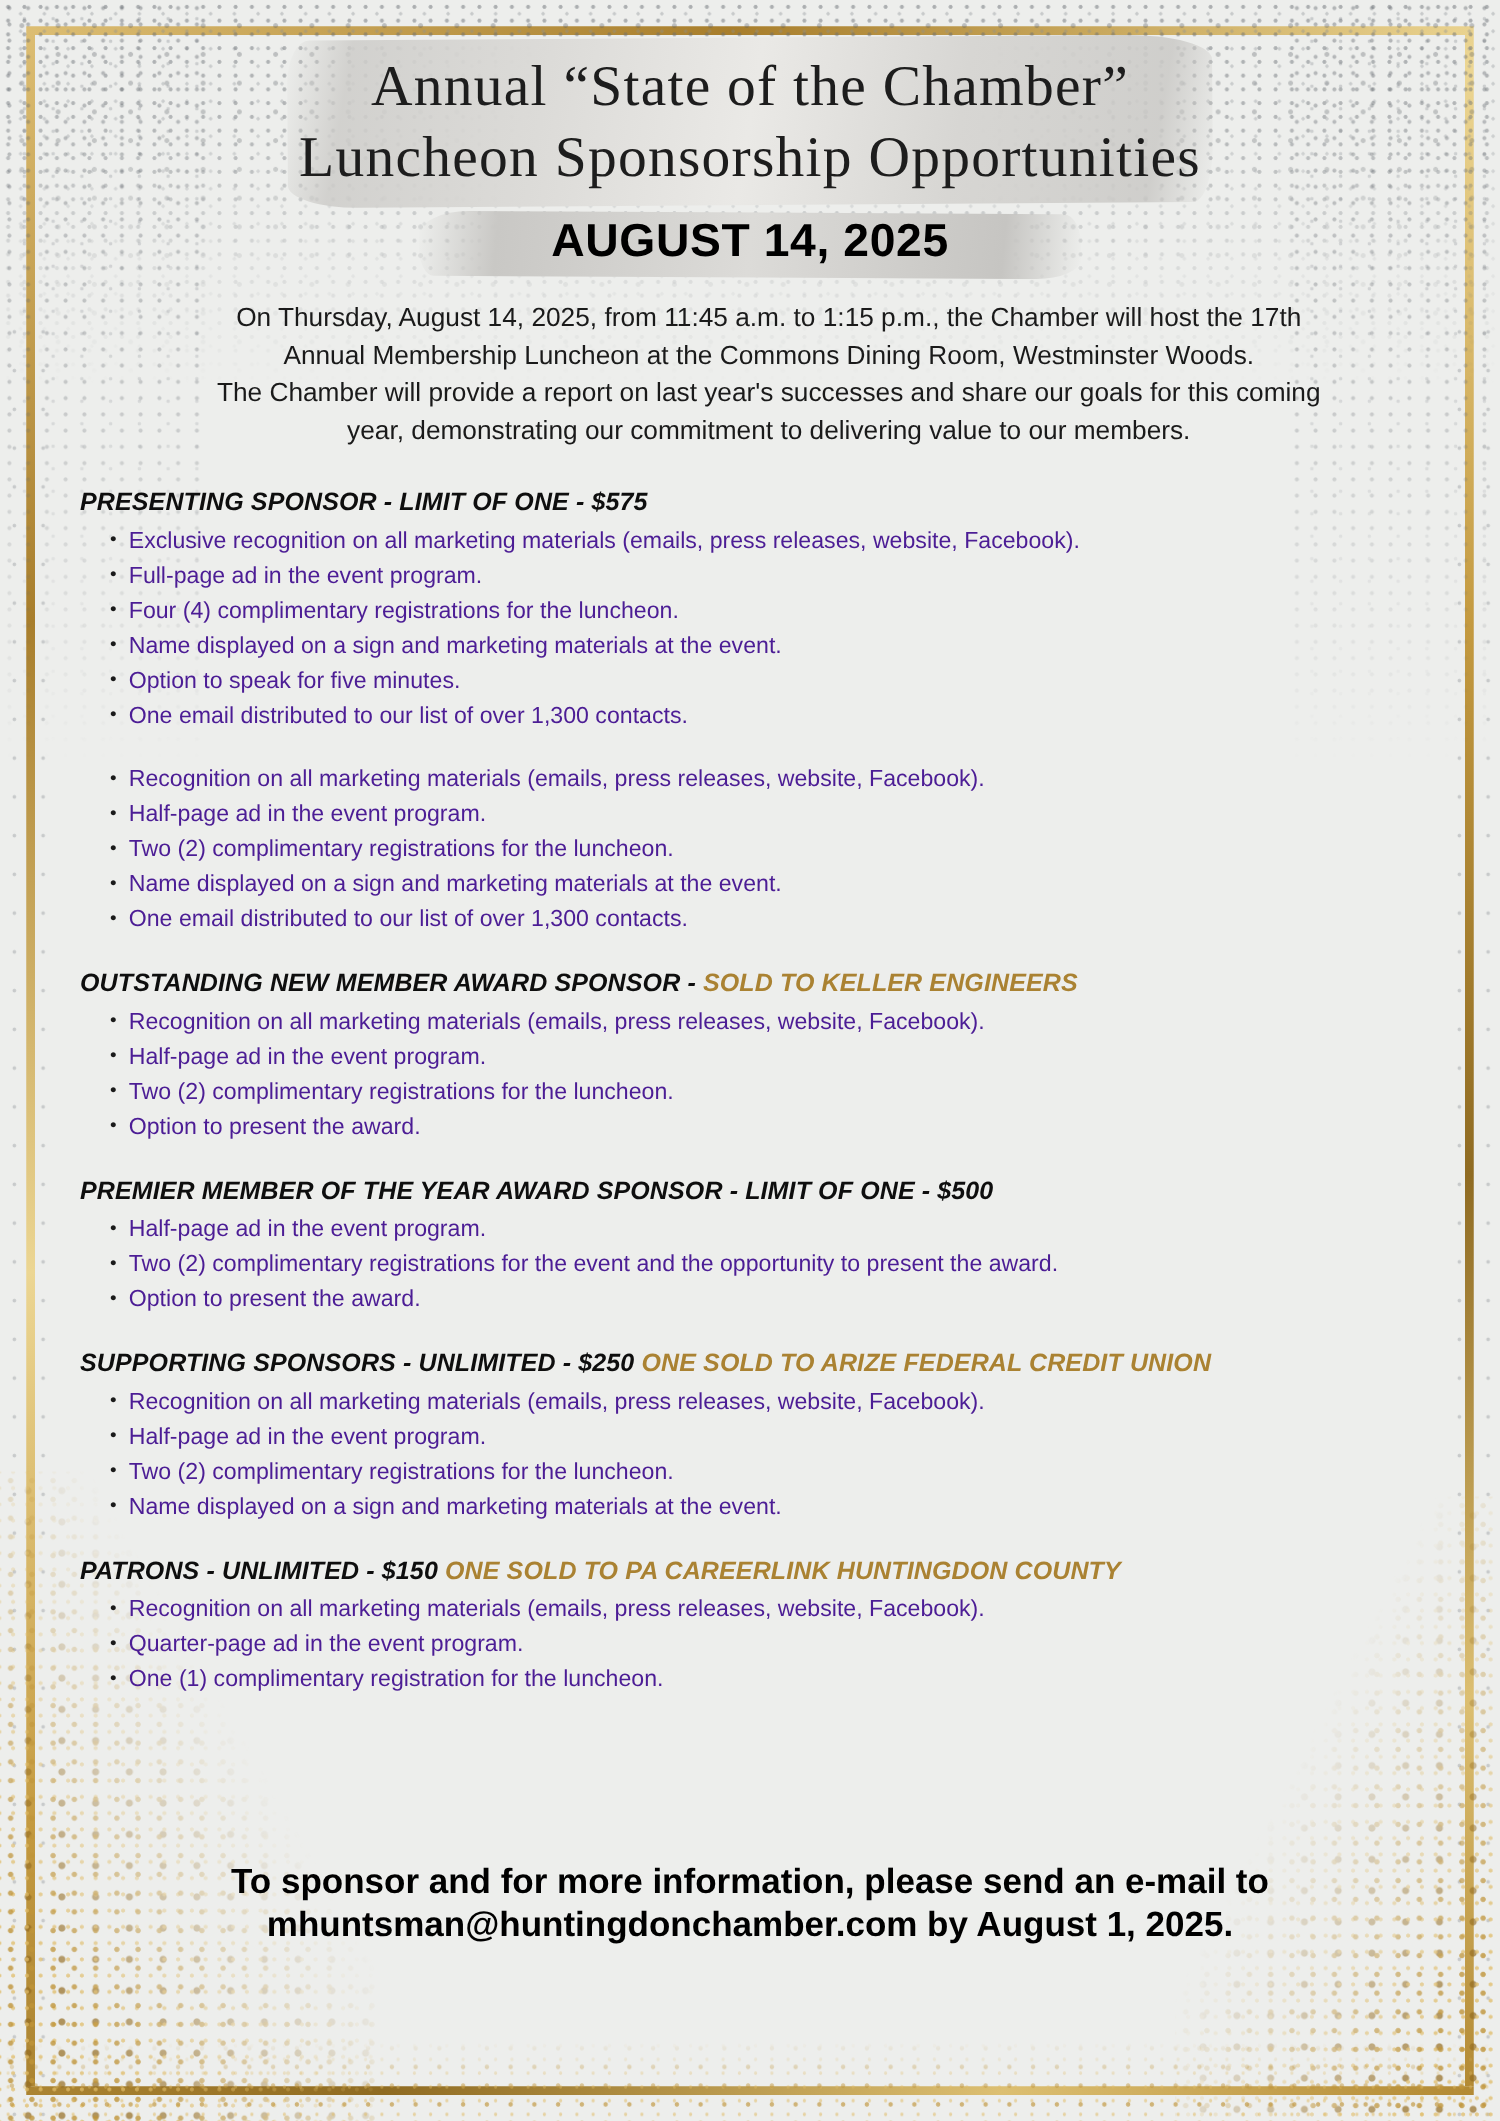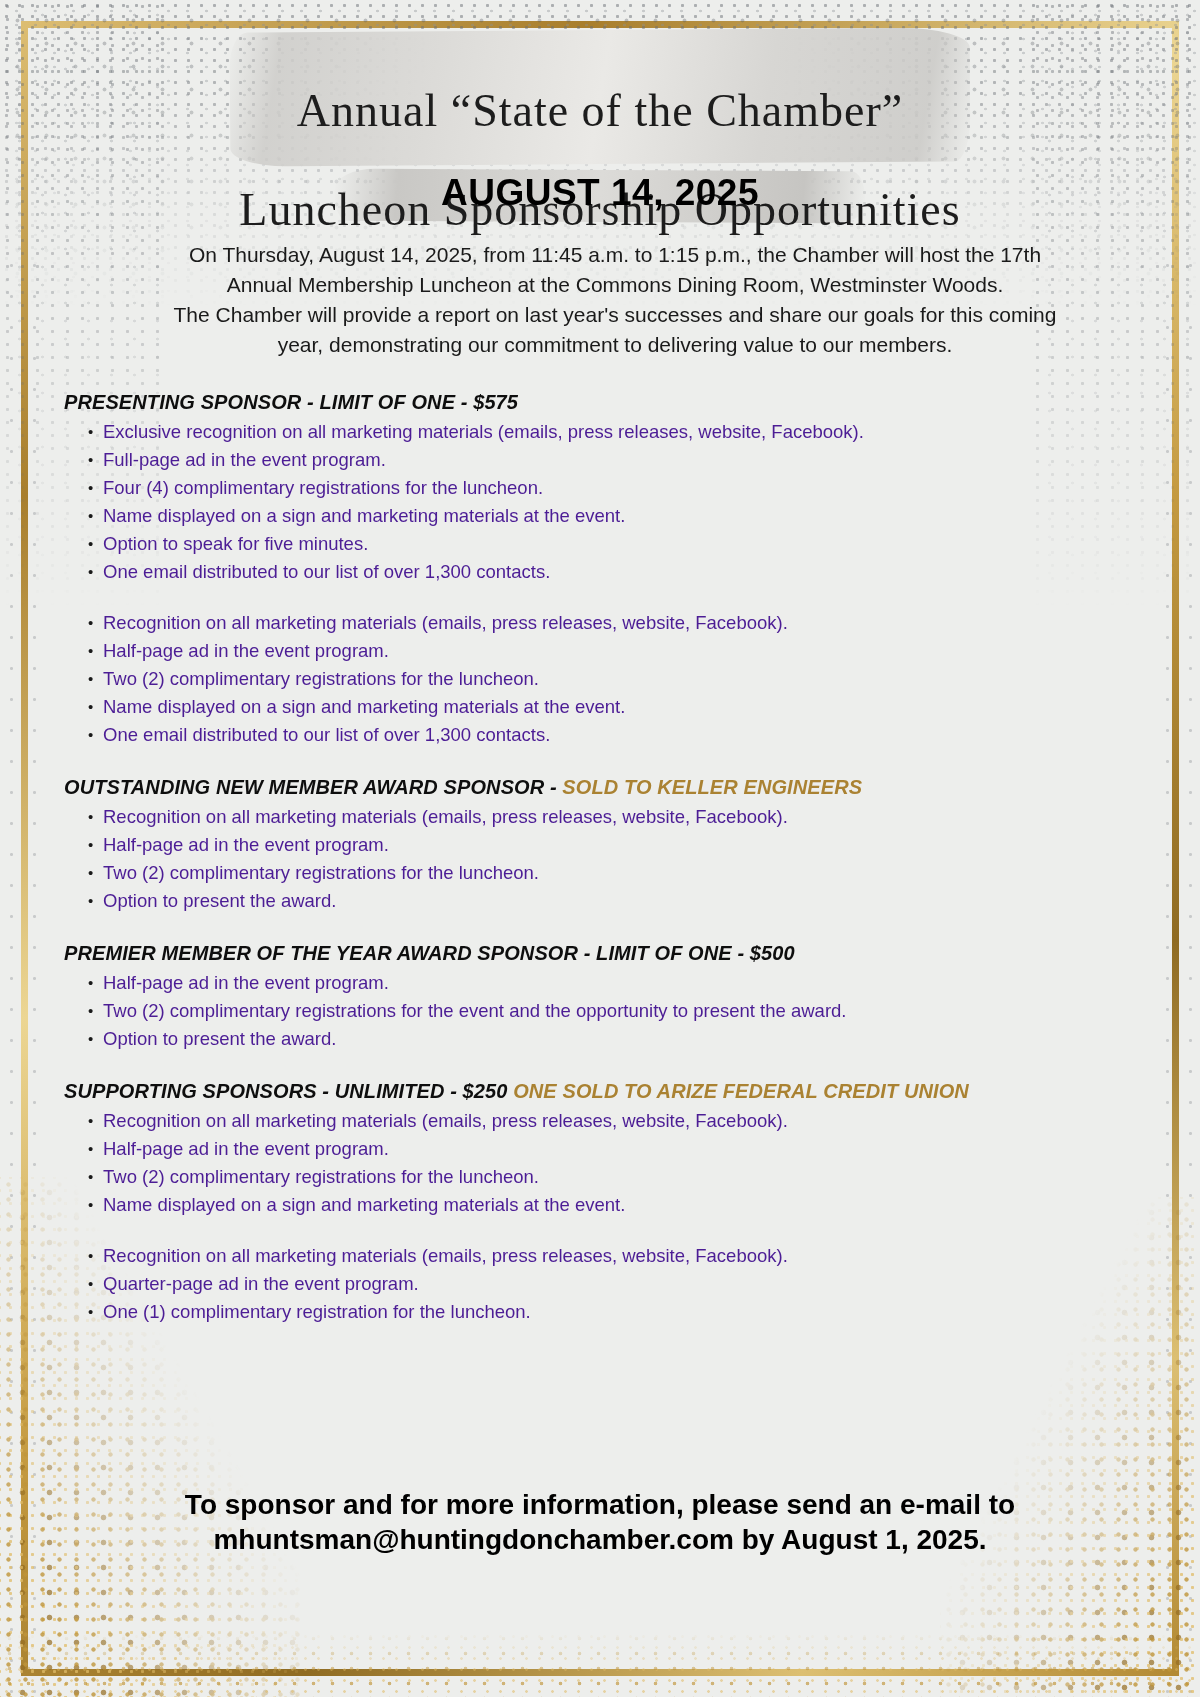--- a/index.html
+++ b/index.html
@@ -99,21 +99,21 @@
   .brush-date{
     position:absolute;top:170px;left:50%;width:530px;height:52px;z-index:0;
     transform:translateX(-50%) rotate(.3deg);
     background:linear-gradient(95deg, rgba(190,189,186,0) 0%, #c9c8c5 12%, #dcdbd8 50%, #c6c5c2 88%, rgba(190,189,186,0) 100%);
     border-radius:40px 14px 36px 12px / 20px 26px 16px 24px;
   }
   .title-wrap{position:absolute;top:40px;left:0;right:0;text-align:center;z-index:1;}
   .title-line{
     font-family:"Liberation Serif",serif;
     font-weight:400;font-size:46px;line-height:57px;
-    letter-spacing:1px;color:#1d1d1d;margin-top:42px;
+    letter-spacing:1px;color:#1d1d1d;
   }
   .date-wrap{position:absolute;top:172px;left:0;right:0;text-align:center;z-index:1;}
   .event-date{
     font-family:"Liberation Sans",sans-serif;
     font-weight:700;font-size:37px;letter-spacing:.5px;color:#000;
   }
 
   
   .intro{margin-top:18px;text-align:center;}
   .intro-line{font-size:21px;line-height:30px;color:#1a1a1a;padding-left:30px;}
@@ -229,20 +229,21 @@
         <h2 class="sponsor-heading"><span class="hb">SUPPORTING SPONSORS - UNLIMITED - $250 </span><span class="hg">ONE SOLD TO ARIZE FEDERAL CREDIT UNION</span></h2>
         <ul class="bullets">
           <li>Recognition on all marketing materials (emails, press releases, website, Facebook).</li>
           <li>Half-page ad in the event program.</li>
           <li>Two (2) complimentary registrations for the luncheon.</li>
           <li>Name displayed on a sign and marketing materials at the event.</li>
         </ul>
       </section>
 
       <section class="sponsor">
+        <h2 class="sponsor-heading"><span class="hb">PATRONS - UNLIMITED - $150 </span><span class="hg">ONE SOLD TO PA CAREERLINK HUNTINGDON COUNTY</span></h2>
         <ul class="bullets">
           <li>Recognition on all marketing materials (emails, press releases, website, Facebook).</li>
           <li>Quarter-page ad in the event program.</li>
           <li>One (1) complimentary registration for the luncheon.</li>
         </ul>
       </section>
 
     </div>
   </div>
 

